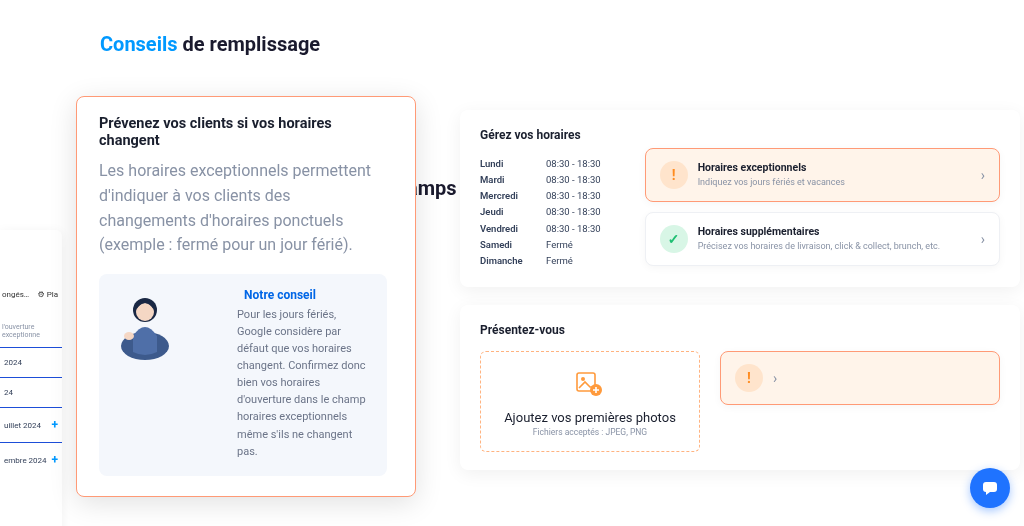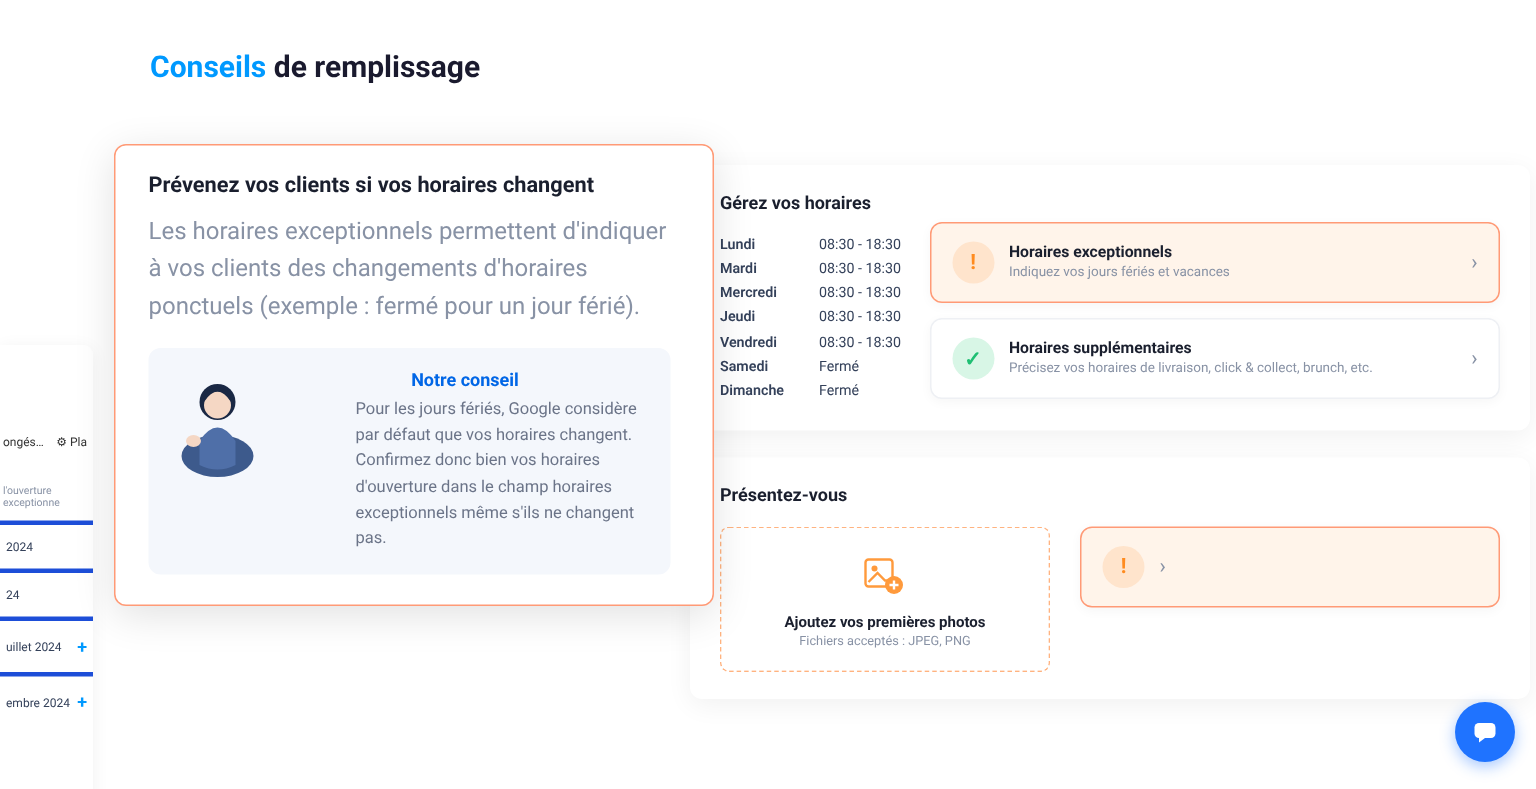--- a/index.html
+++ b/index.html
@@ -33,36 +33,36 @@
     border-radius: 0 6px 6px 0;
     box-shadow: 0 2px 12px rgba(0,0,0,0.06);
     padding: 60px 0 20px 0;
     font-size: 9px;
     color: #4a5566;
     height: 330px;
   }
   .bg-panel .hdr { display:flex; justify-content:space-between; padding: 0 4px 8px 2px; font-size:8px; color:#333;}
   .bg-panel .sub { padding: 16px 2px 8px 2px; font-size:7px; color:#8892a5;}
   .bg-panel .row {
-    border-top: 3px solid #1d4ed8;
+    border-top: 1px solid #1d4ed8;
     padding: 10px 4px;
     display: flex;
     justify-content: space-between;
     align-items: center;
     font-size: 8px;
     color: #34415a;
   }
   .bg-panel .plus { color:#0099ff; font-size:12px; font-weight:700;}
 
   
   .callout {
     position: absolute;
     left: 76px;
     top: 96px;
-    width: 400px;
+    width: 340px;
     background: #ffffff;
     border: 1.5px solid #ff9a76;
     border-radius: 8px;
     box-shadow: 0 6px 28px rgba(0,0,0,0.12);
     padding: 18px 28px 20px 22px;
     z-index: 5;
   }
   .callout h3 {
     font-size: 14.5px;
     font-weight: 700;
@@ -119,21 +119,21 @@
   }
   .panel-title {
     font-size: 12px;
     font-weight: 700;
     color: #1a1f2e;
     margin-bottom: 14px;
   }
 
   .hours-grid {
     display:flex;
-    gap: 19px;
+    gap: 44px;
   }
   .hours-table { font-size: 9.5px; color:#34415a; }
   .hours-table .hrow { display:flex; gap: 18px; line-height:1.7;}
   .hours-table .day { width: 48px; font-weight:600;}
   .hours-table .time { color:#34415a;}
 
   .side-cards {
     display:flex;
     flex-direction:column;
     gap:10px;
@@ -173,21 +173,21 @@
     border: 1.5px dashed #ffb380;
     border-radius: 6px;
     padding: 20px 10px 14px 10px;
     width: 220px;
     text-align:center;
   }
   .upload-icon {
     display:inline-block;
     margin-bottom:8px;
   }
-  .upload-zone .t1 { font-size:10px; font-weight:700; color:#1a1f2e;}
+  .upload-zone .t1 { font-size:13px; font-weight:400; color:#1a1f2e;}
   .upload-zone .t2 { font-size:8.5px; color:#8892a5; margin-top:2px;}
 
   .present-row { display:flex; gap:20px; align-items:flex-start;}
   .present-row .side-cards { margin-top:0;}
 
   
   .chat-bubble {
     position:absolute;
     right:14px;
     bottom:18px;

